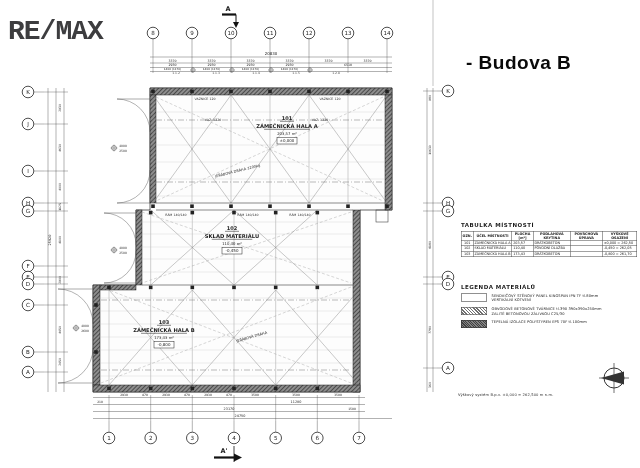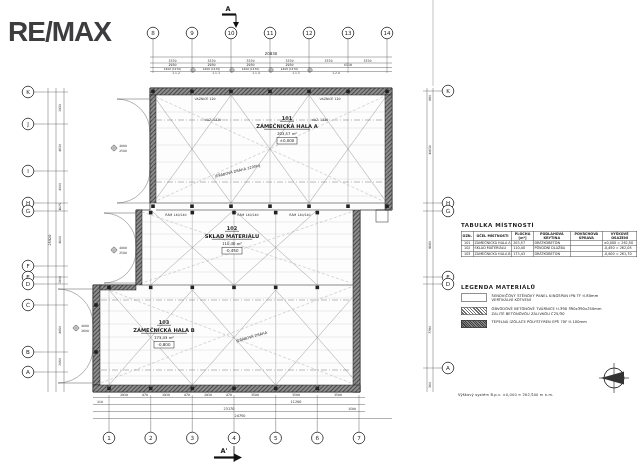--- a/index.html
+++ b/index.html
@@ -1,19 +1,19 @@
 <!DOCTYPE html>
 <html><head>
 <meta charset="utf-8">
 <style>
   html,body{margin:0;padding:0}
   body{width:640px;height:468px;position:relative;background:#ffffff;overflow:hidden;
        font-family:"DejaVu Sans",sans-serif;color:#111}
   .page{position:absolute;inset:0}
-  .logo{position:absolute;left:8px;top:16px;font-family:Liberation Sans, sans-serif;
+  .logo{position:absolute;left:8px;top:16px;font-family:Liberation Mono, monospace;
         font-weight:800;font-size:28px;letter-spacing:-1px;color:#3d3d3f}
   .title{position:absolute;left:466px;top:52px;font-family:"Liberation Sans",sans-serif;
          font-weight:700;font-size:19px;color:#0a0a0a;letter-spacing:.5px}
   #plan{position:absolute;left:0;top:0}
   
   .tblock{position:absolute;left:461px;top:222px;width:352px;transform:scale(.5);transform-origin:0 0}
   .ttitle{font-size:11px;font-weight:700;letter-spacing:1px;color:#1c1c1c;margin-bottom:5px}
   table.rt{border-collapse:collapse;background:#fff}
   table.rt th,table.rt td{border:1px solid #444;font-size:6.8px;line-height:1.15;
         padding:1px 2px;color:#1c1c1c;font-family:"DejaVu Sans",sans-serif}
@@ -28,20 +28,21 @@
   .sw.dark{background:#6d6d6d;background-image:repeating-linear-gradient(45deg,rgba(0,0,0,.4) 0 1.5px,rgba(255,255,255,.15) 1.5px 3.5px)}
   .leg-text{font-size:7.2px;line-height:1.3;color:#222;letter-spacing:.2px}
   .note{position:absolute;left:458px;top:392px;width:360px;transform:scale(.5);transform-origin:0 0;
         font-size:7.4px;color:#333;letter-spacing:.2px}
 </style>
 </head>
 <body>
 
 <div class="page">
   <div class="logo">RE/MAX</div>
+  <div class="title">- Budova B</div>
 
   <svg id="plan" width="640" height="468" viewBox="0 0 640 468">
       <defs>
         <pattern id="wh" width="3" height="3" patternUnits="userSpaceOnUse" patternTransform="rotate(45)">
           <rect width="3" height="3" fill="#8d8d8d"></rect>
           <line x1="0" y1="0" x2="0" y2="3" stroke="#2c2c2c" stroke-width="1.4"></line>
         </pattern>
       </defs>
       <g>
         <line x1="150" y1="57" x2="392" y2="57" stroke="#3c3c3c" stroke-width="0.4"></line>

